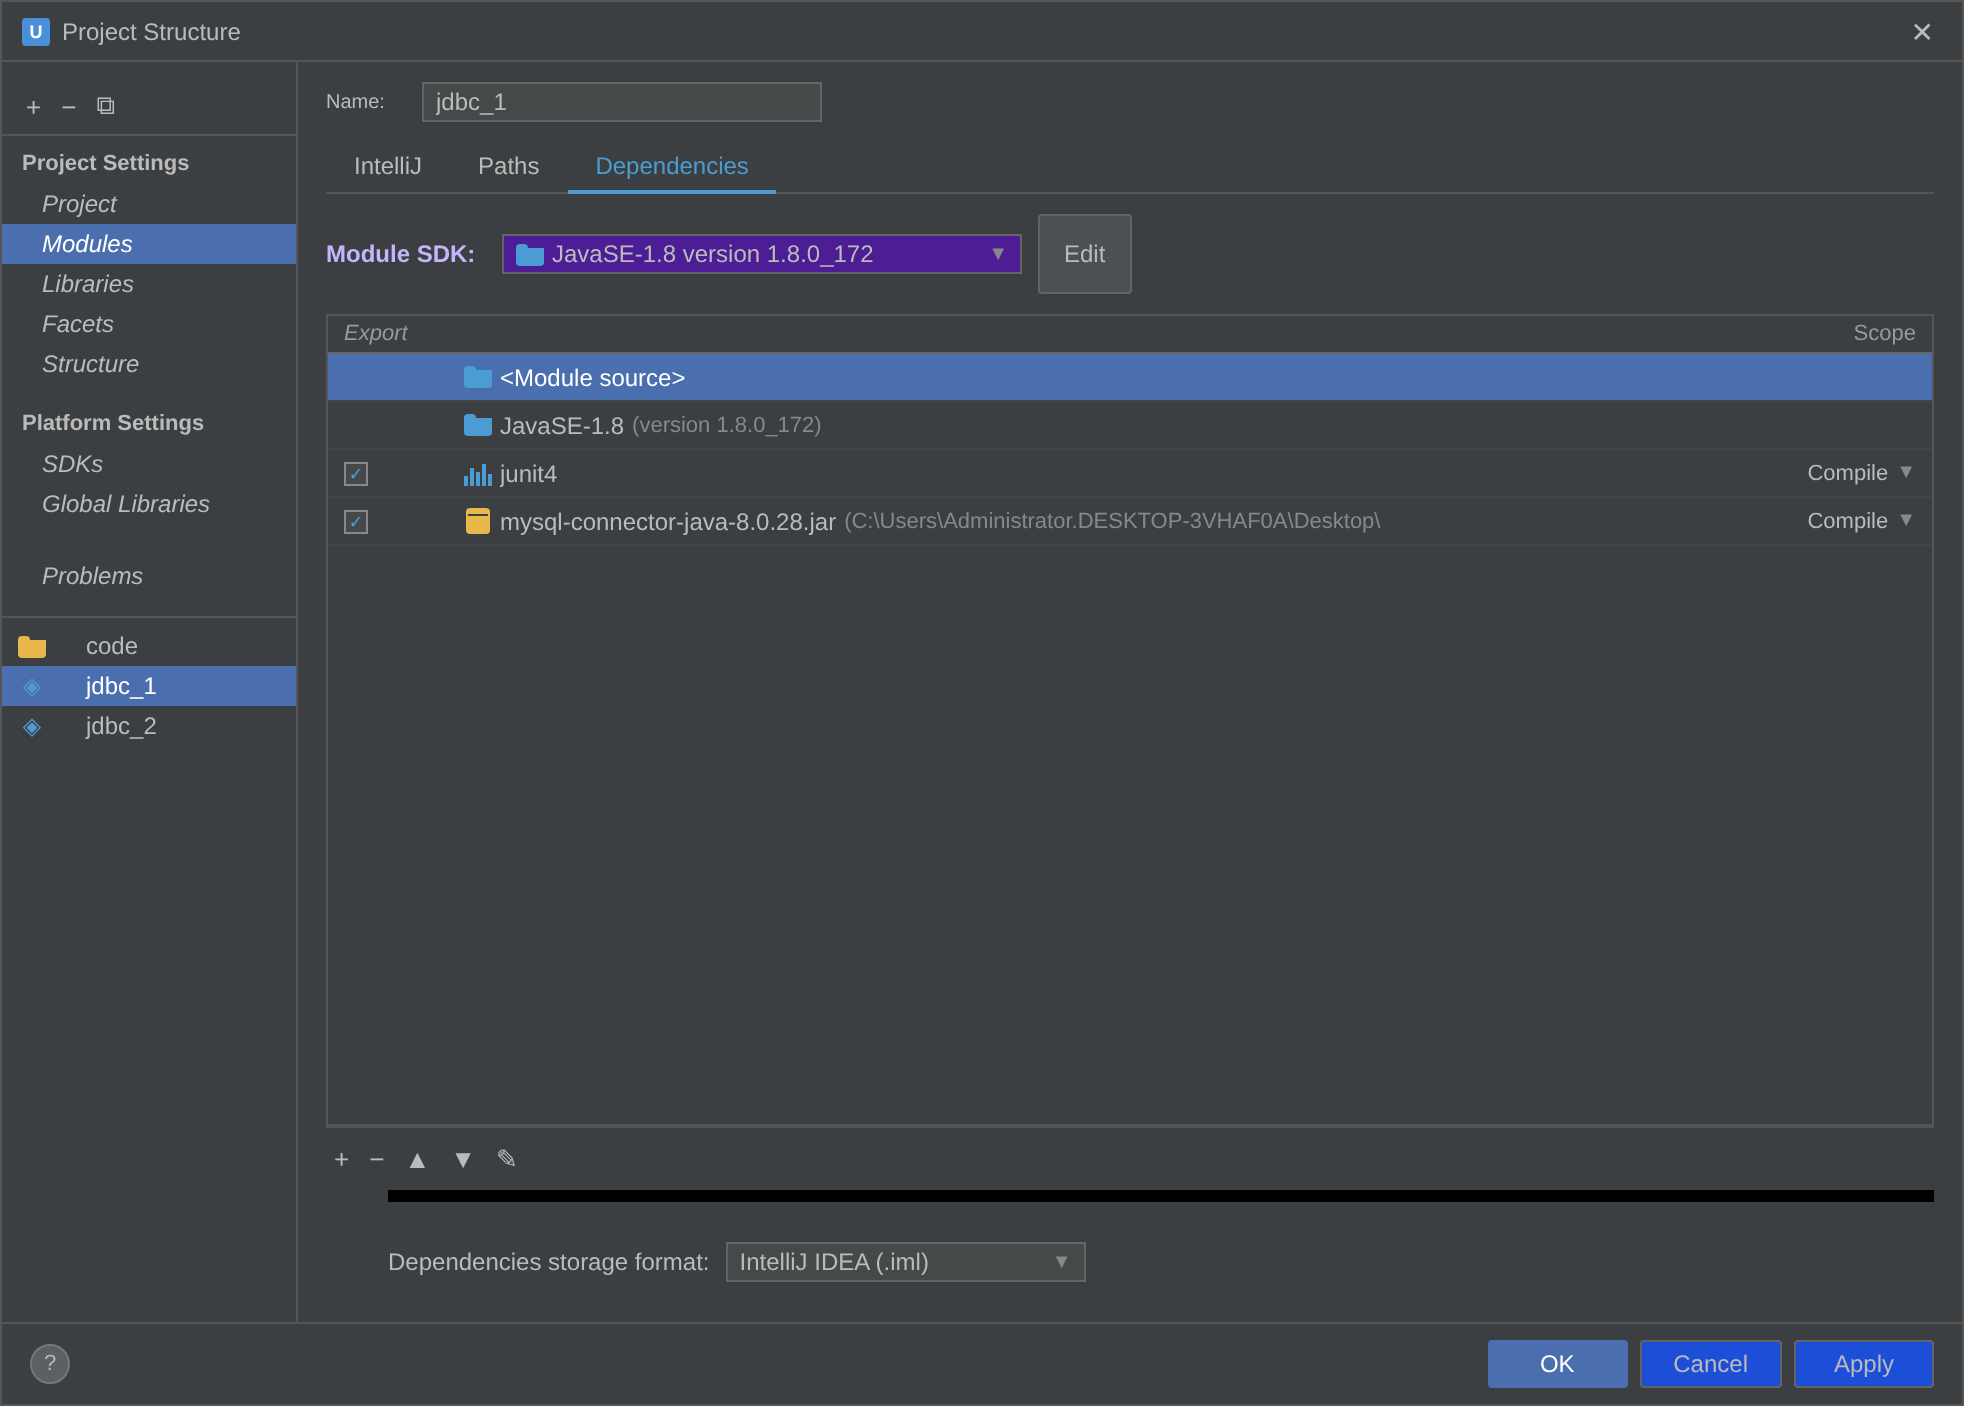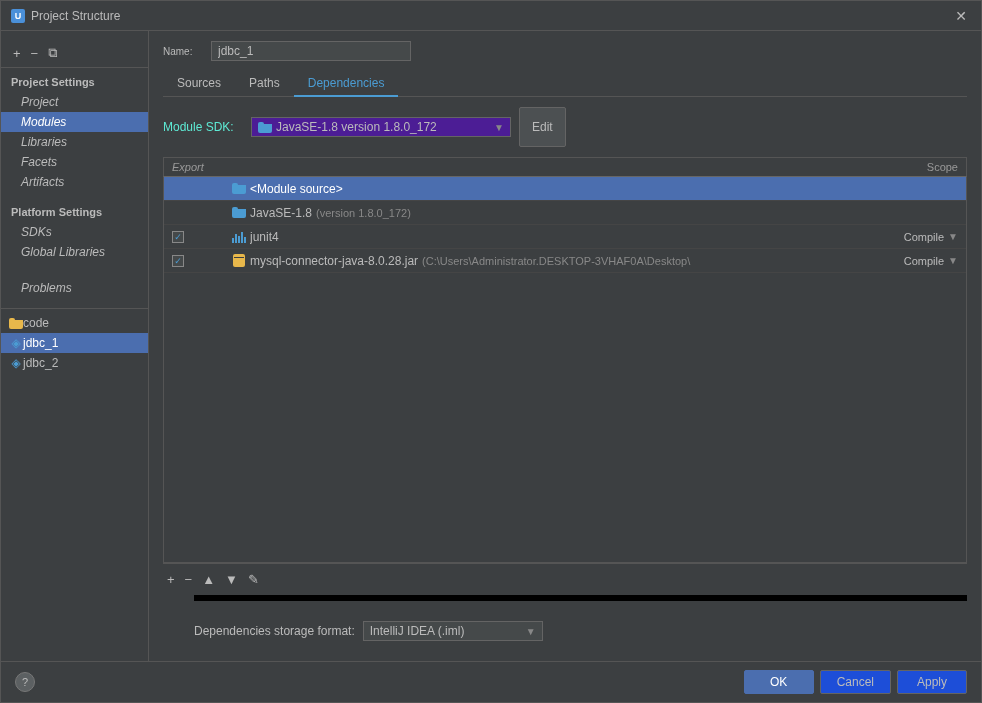--- a/index.html
+++ b/index.html
@@ -99,21 +99,21 @@
     }
 
     .sidebar-item.active {
       background: #4b6eaf;
       color: white;
     }
 
     .module-item {
       display: flex;
       align-items: center;
-      gap: 0;
+      gap: 20px;
       padding: 3px 8px;
       cursor: pointer;
       color: #bbbbbb;
     }
     .module-item.active { background: #4b6eaf; color: white; }
 
     
     .sidebar-toolbar {
       display: flex;
       align-items: center;
@@ -186,23 +186,24 @@
 
     
     .sdk-row {
       display: flex;
       align-items: center;
       gap: 8px;
       margin-bottom: 10px;
     }
 
     .sdk-label {
-      color: #5eead4;
+      color: #c4b5fd;
       font-size: 12px;
       min-width: 80px;
+      font-weight: bold;
     }
 
     .sdk-select {
       background: #4c1d95;
       border: 1px solid #646464;
       color: #bbbbbb;
       padding: 2px 6px;
       font-size: 12px;
       width: 260px;
       outline: none;
@@ -567,21 +568,21 @@
       <div class="sidebar-item active">
         <span>Modules</span>
       </div>
       <div class="sidebar-item">
         <span>Libraries</span>
       </div>
       <div class="sidebar-item">
         <span>Facets</span>
       </div>
       <div class="sidebar-item">
-        <span>Artifacts</span>
+        <span>Structure</span>
       </div>
 
       <div class="sidebar-section-title" style="margin-top:10px;">Platform Settings</div>
 
       <div class="sidebar-item">
         <span>SDKs</span>
       </div>
       <div class="sidebar-item">
         <span>Global Libraries</span>
       </div>
@@ -609,21 +610,21 @@
     </div>
 
     <div class="right-panel">
 
       <div class="name-row">
         <span class="name-label">Name:</span>
         <input class="name-input" type="text" value="jdbc_1" style="">
       </div>
 
       <div class="tabs-row">
-        <div class="tab">Sources</div>
+        <div class="tab">IntelliJ</div>
         <div class="tab">Paths</div>
         <div class="tab active">Dependencies</div>
       </div>
 
       <div class="sdk-row">
         <span class="sdk-label">Module SDK:</span>
         <div class="sdk-select">
           <div class="sdk-select-inner">
             <span class="sdk-icon"></span>
             <span>JavaSE-1.8 version 1.8.0_172</span>

